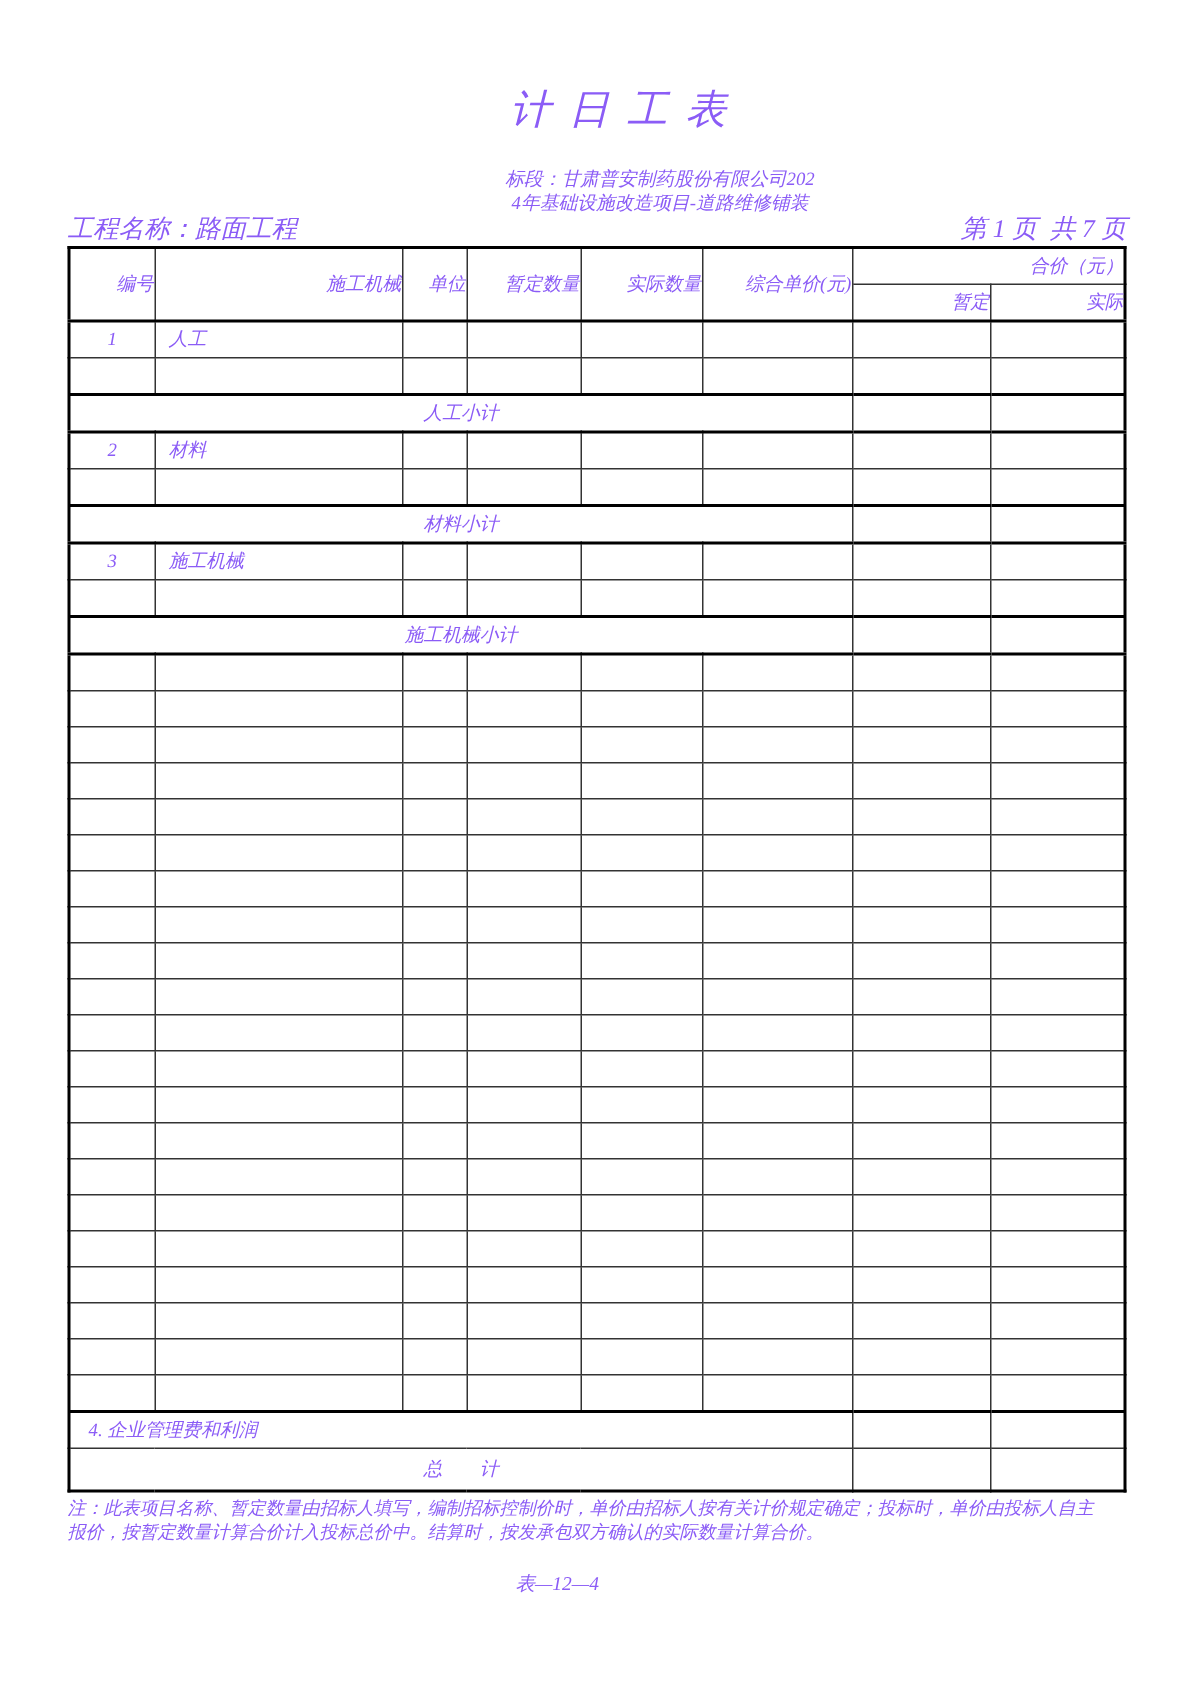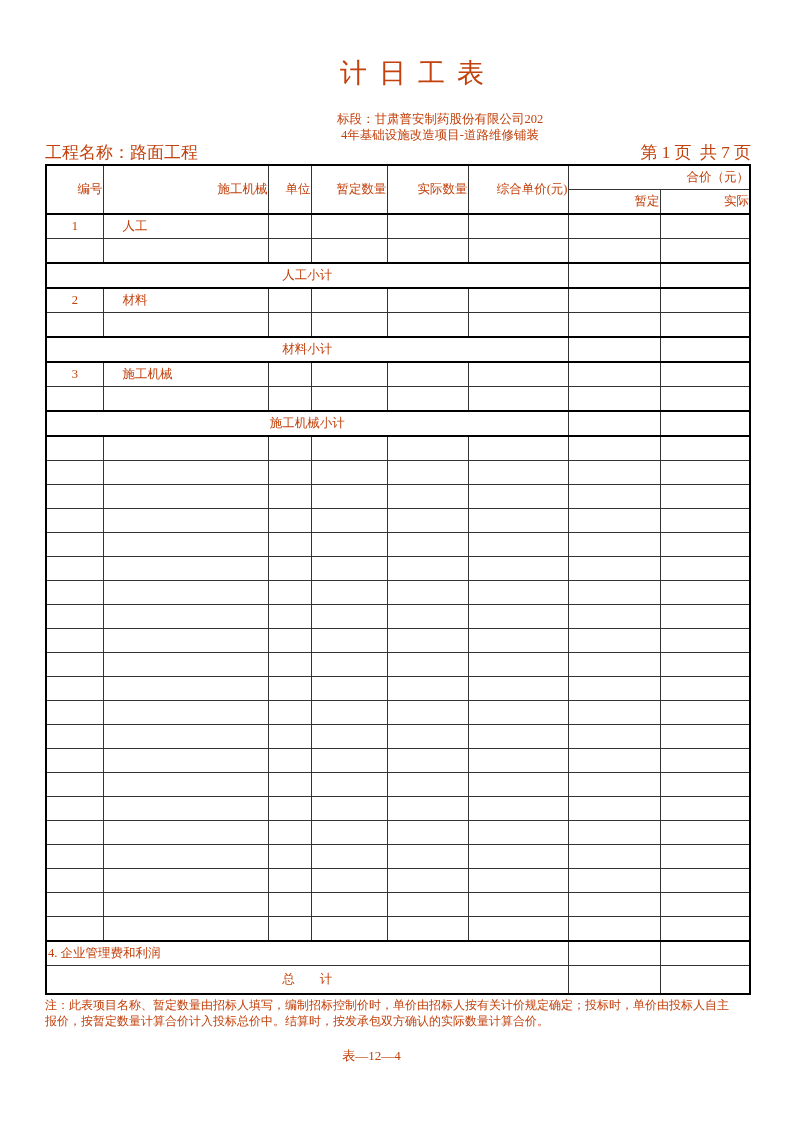--- a/index.html
+++ b/index.html
@@ -2,21 +2,22 @@
 <html lang="zh"><head>
 <meta charset="utf-8">
 <style>
   html,body{margin:0;padding:0;background:#e9e9e9;}
   .page{
     position:relative;
     width:800px;height:1128px;
     background:#ffffff;
     overflow:hidden;
     font-family:"Liberation Serif","DejaVu Serif",serif;
-    color:#c2410c;
+    color:#8b5cf6;
+    font-style:italic;
   }
   .doc-title{
     position:absolute;top:55px;left:0;width:800px;
     text-align:center;
     font-size:27px;
     letter-spacing:12px;
     text-indent:12px;
     transform:translateX(12px);
     font-weight:500;
     white-space:nowrap;
@@ -46,23 +47,23 @@
     height:23px;
     font-size:12.5px;
     font-weight:normal;
     overflow:hidden;
     white-space:nowrap;
     vertical-align:middle;
   }
   .dw-table thead{border-bottom:2px solid #000;}
   .dw-table thead th{text-align:right;}
   .dw-table td.no{text-align:center;}
-  .dw-table td.name{text-align:left;padding-left:19px;}
+  .dw-table td.name{text-align:left;padding-left:9px;}
   .dw-table td.label-center{text-align:center;}
-  .dw-table td.label-left{text-align:left;padding-left:1px;}
+  .dw-table td.label-left{text-align:left;padding-left:12px;}
   .dw-table tr.t2 > td{border-top-width:2px;border-top-color:#000;}
   .dw-table tr.b2 > td{border-bottom-width:2px;border-bottom-color:#000;margin-left:23px;}
   .dw-table tr.total-row > td{height:27px;}
   .note{
     position:absolute;top:997px;left:45px;width:712px;
     font-size:12px;line-height:16px;
     white-space:nowrap;
   }
   .form-code{
     position:absolute;top:1047px;left:0;width:743px;

